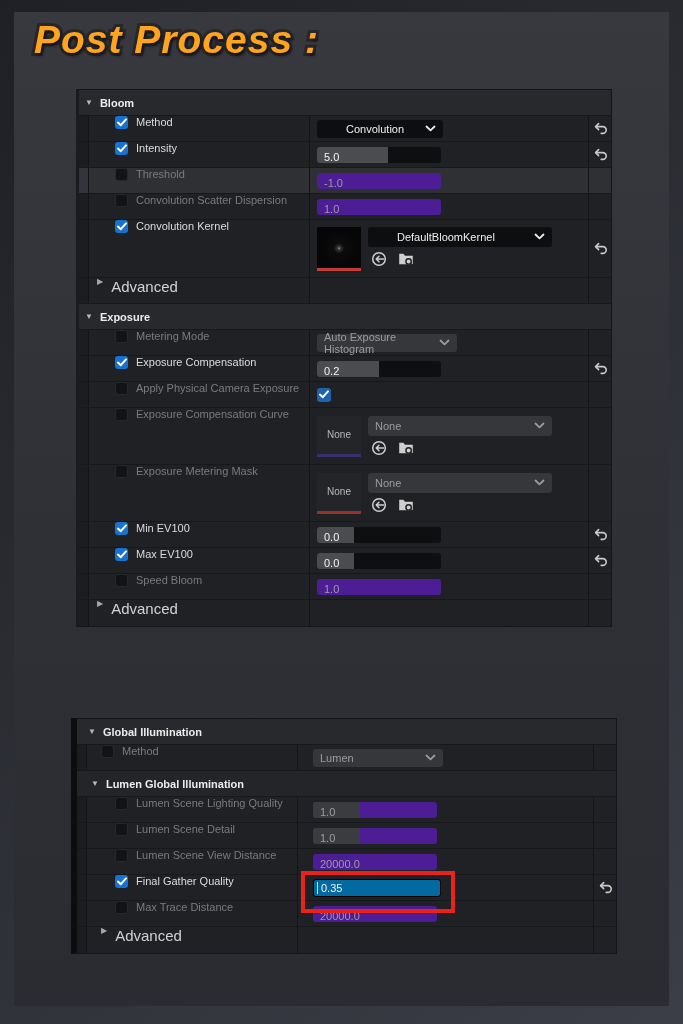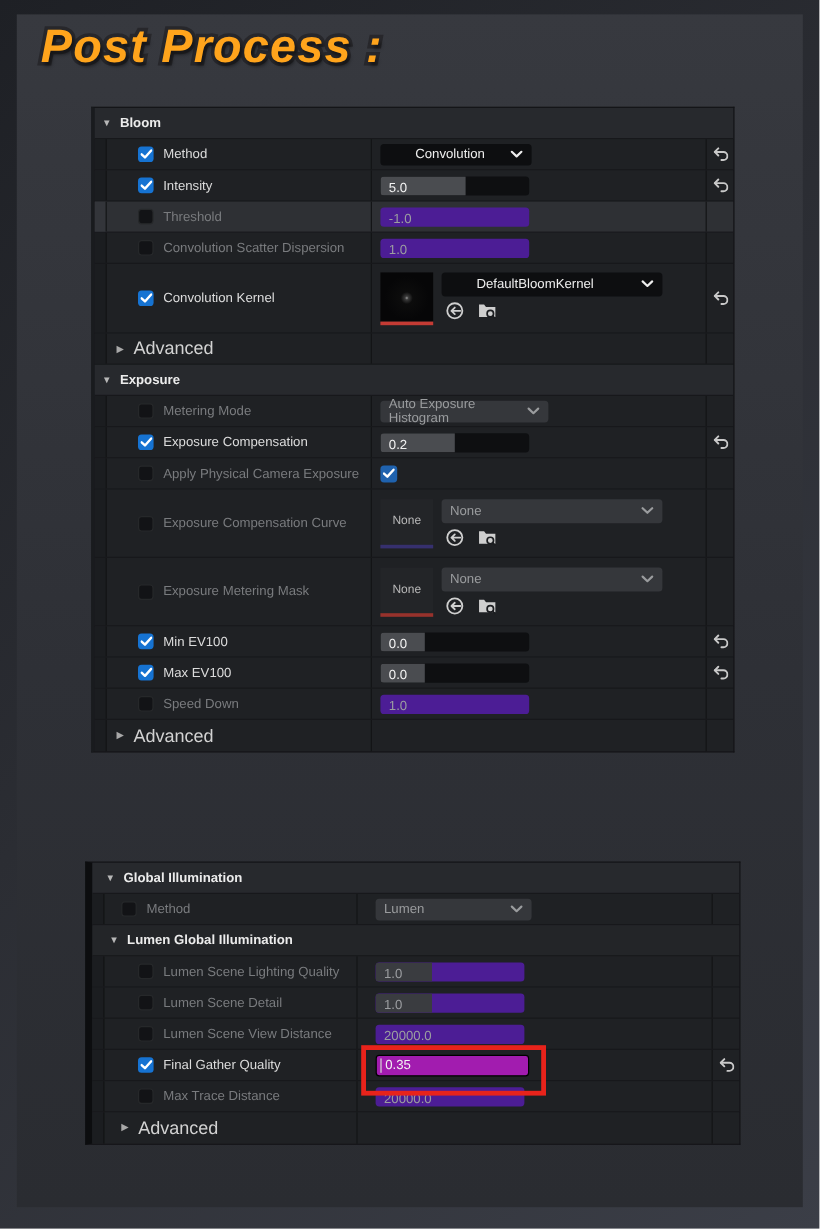--- a/index.html
+++ b/index.html
@@ -16,21 +16,21 @@
   .panel2{left:71px;top:718px;width:546px;border-left:6px solid #0c0d0f;}
   .row,.cat{display:flex;align-items:stretch;height:26px;box-sizing:border-box;
             border-bottom:1px solid #17181b;background:#1f2124;}
   .row.tall{height:58px;}
   .row.tall2{height:57px;}
   .row.hover{background:#2e3034;}
   .row.hover .gutter{background:#33353a;}
   .cat{align-items:center;background:#27292d;gap:7px;padding-left:6px;}
   .cat.sub{background:#232528;}
   .gutter{width:9px;border-right:1px solid #131416;background:#1b1d20;flex:none;}
-  .cell-label{display:flex;align-items:center;gap:8px;border-right:1px solid #131416;
+  .cell-label{display:flex;align-items:flex-start;gap:8px;border-right:1px solid #131416;
               box-sizing:border-box;flex:none;}
   .panel1 .cell-label{width:221px;}
   .panel2 .cell-label{width:211px;}
   .cell-value{flex:1;display:flex;align-items:center;position:relative;
               border-right:1px solid #131416;padding-left:7px;}
   .panel2 .cell-value{padding-left:15px;}
   .cell-reset{width:22px;flex:none;display:flex;align-items:center;justify-content:center;}
   .pl26{padding-left:26px;} .pl8{padding-left:8px;} .pl14{padding-left:14px;} .pl28{padding-left:28px;}
   .tri{color:#b7b7b7;font-size:8px;line-height:1;}
   .tri.right{color:#a8a8a8;}
@@ -48,21 +48,21 @@
   .dd.gray{background:#35373b;color:#9a9c9e;}
   .dd .chev{display:flex;margin-left:8px;}
   .w126{width:126px;} .w130{width:130px;} .w152{width:140px;} .w184{width:184px;}
   .slider{width:124px;height:16px;background:#0e0f11;border-radius:3px;position:relative;
           overflow:hidden;flex:none;}
   .slider .fill{position:absolute;left:0;top:0;bottom:0;background:#4a4c50;}
   .slider .val{position:relative;font-size:11px;color:#f2f2f2;padding-left:7px;line-height:16px;}
   .slider.dis{background:#4c1d95;}
   .slider.dis .fill{background:#3a3c40;}
   .slider.dis .val{color:#9b9da0;}
-  .editbox{width:128px;height:18px;background:#a21caf;border:1px solid #000;border-radius:3px;
+  .editbox{width:128px;height:18px;background:#0369a1;border:1px solid #000;border-radius:3px;
            display:flex;align-items:center;padding-left:3px;box-sizing:border-box;flex:none;}
   .editbox .caret{width:1px;height:12px;background:#d6d6d6;}
   .editbox .val{font-size:11px;color:#f2f2f2;margin-left:3px;}
   .asset{display:flex;gap:7px;align-items:flex-start;}
   .thumb{width:44px;height:41px;background:#060607;border-bottom:3px solid #c43b34;flex:none;
          display:flex;align-items:center;justify-content:center;font-size:10px;color:#b8b8b8;}
   .thumb.kernel{background:radial-gradient(circle at 50% 52%,#9a9a9a 0,#3a3a3a 1.5px,#0c0c0c 5px,#060607 60%);}
   .thumb.none{background:#232528;height:38px;}
   .thumb.curve{border-bottom-color:#36306e;}
   .thumb.mask{border-bottom-color:#97322c;}
@@ -438,21 +438,21 @@
             </svg>
           </span>
         </div>
     </div>
 
 
     <div class="row">
       <div class="gutter"></div>
       <div class="cell-label pl26">
         <span class="cb off"></span>
-        <span class="plabel dim">Speed Down</span>
+        <span class="plabel dim">Speed Bloom</span>
       </div>
       <div class="cell-value">
         <div class="slider dis">
           <span class="val">1.0</span>
         </div>
       </div>
       <div class="cell-reset"></div>
     </div>
 
     <div class="row" style="border-bottom:none">

